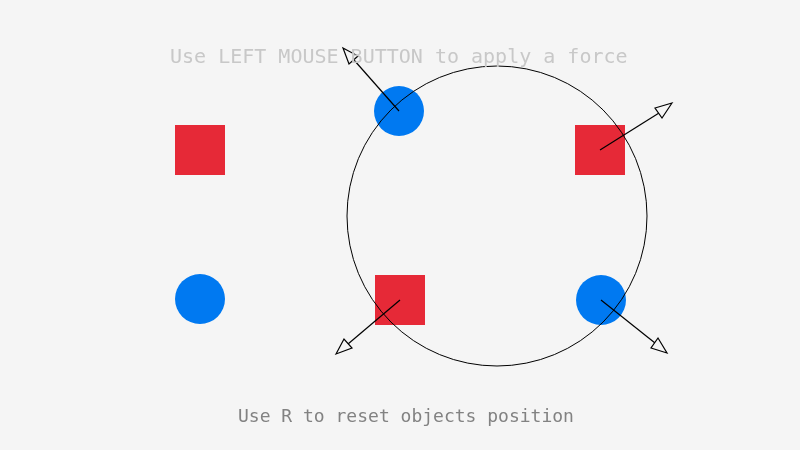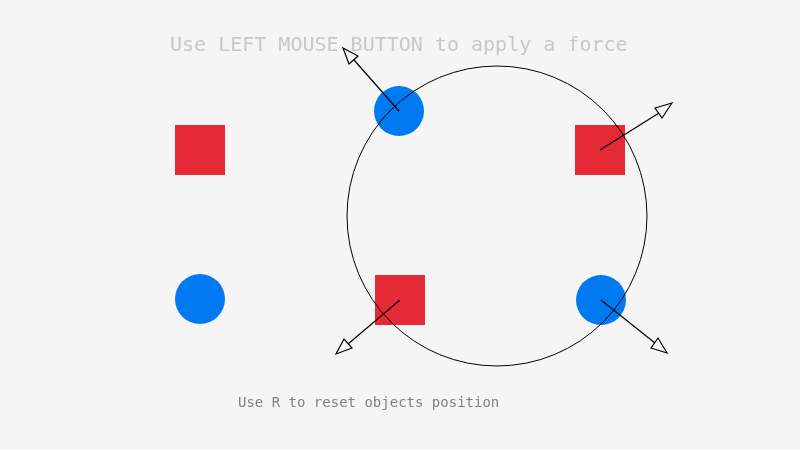--- a/index.html
+++ b/index.html
@@ -7,23 +7,23 @@
     width: 800px; height: 450px;
     background: #f5f5f5;
     overflow: hidden;
     position: relative;
     font-family: "DejaVu Sans Mono", monospace;
   }
   .stage { position: absolute; left: 0; top: 0; }
   .boundary { fill: none; }
   .force-line { fill: none; stroke-width: 1.2; }
   .force-head { stroke-width: 1.2; }
-  .instruction { position: absolute; white-space: nowrap; line-height: 1; }
+  .instruction { position: absolute; white-space: nowrap; line-height: 1; margin-top: 12px; }
   .instruction.top    { left: 170px; top: 34px;  font-size: 20px; color: #c8c8c8; }
-  .instruction.bottom { left: 238px; top: 395px; font-size: 14px; color: #828282; }
+  .instruction.bottom { left: 238px; top: 395px; font-size: 18px; color: #828282; }
 </style>
 </head>
 <body>
 
 <svg class="stage" width="800" height="450" viewBox="0 0 800 450">
 
   <rect x="175" y="125" width="50" height="50" fill="#e62937"></rect>
 
   <circle cx="200" cy="299" r="25" fill="#0079f1"></circle>
 

